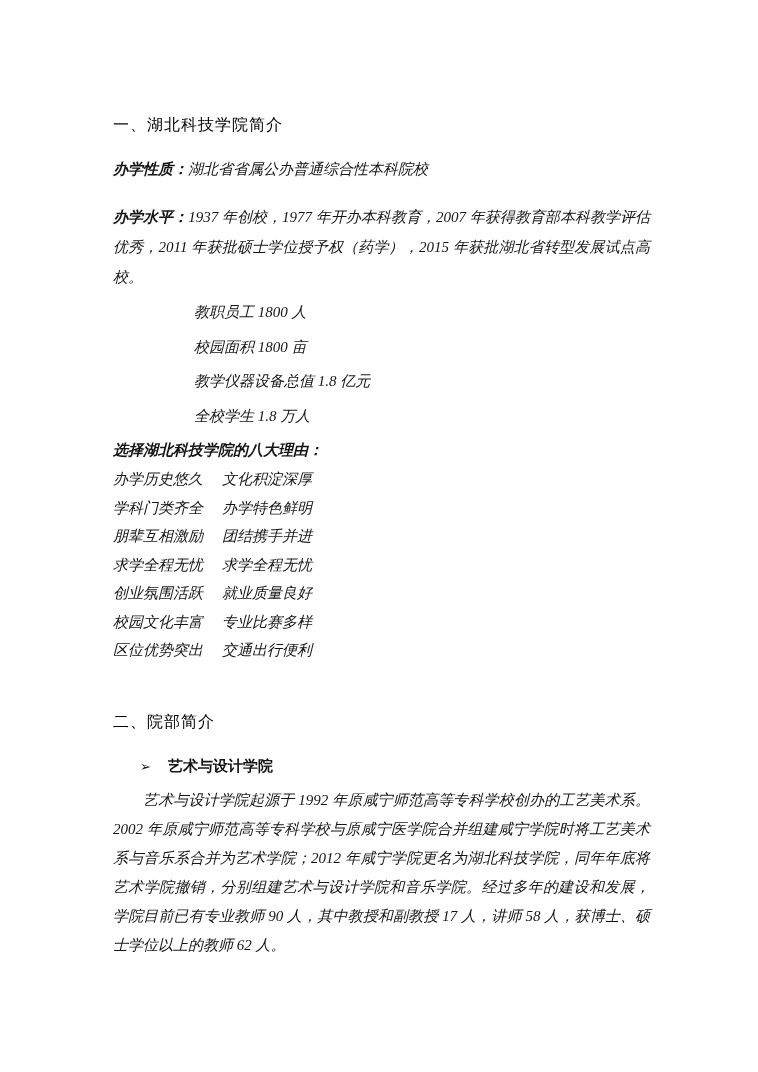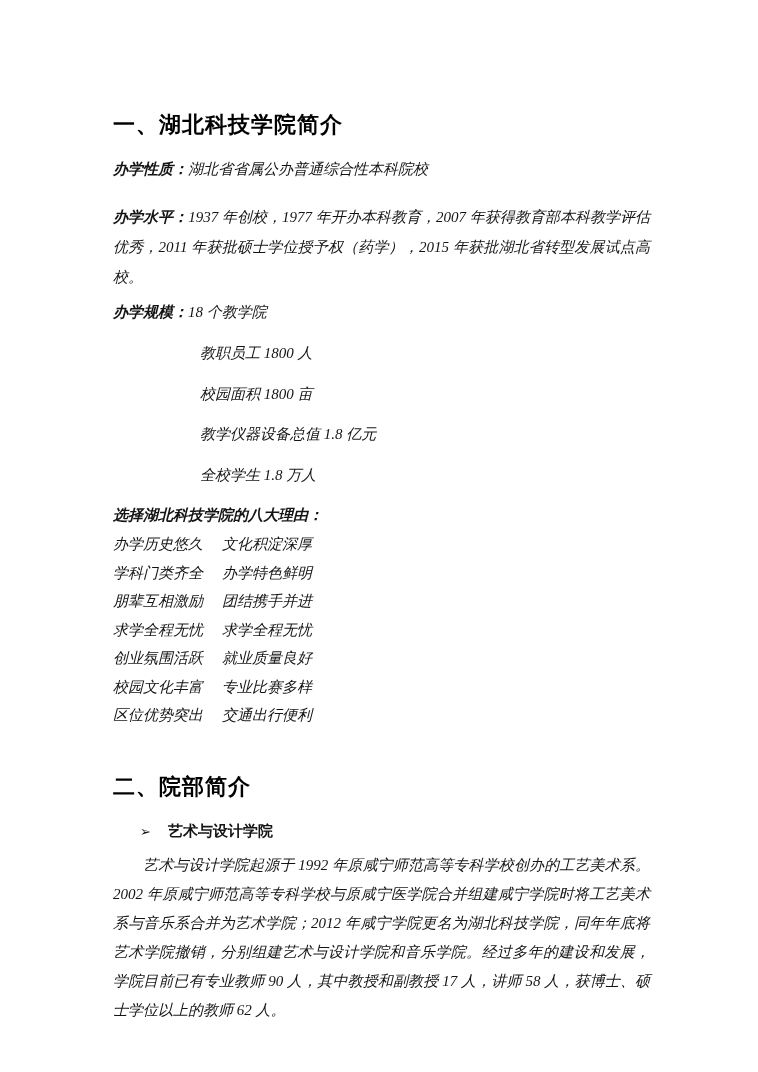--- a/index.html
+++ b/index.html
@@ -11,41 +11,41 @@
     background: #ffffff;
     box-sizing: border-box;
     padding: 112px 108px 40px 113px;
     color: #141414;
     font-family: "Liberation Serif", "DejaVu Serif", serif;
     font-size: 15px;
     overflow: hidden;
   }
   .section-heading {
     font-family: "Liberation Serif", "DejaVu Serif", serif;
-    font-size: 22px;
-    font-weight: bold;
+    font-size: 16px;
+    font-weight: normal;
     font-style: normal;
     letter-spacing: 1px;
     color: #000;
     margin: 0;
     line-height: 26px;
   }
   .kai { font-style: italic; }
   .bold-label { font-weight: bold; font-style: italic; }
   .line { margin: 0; line-height: 30px; }
   .nature-line { margin-top: 16px; }
   .level-para {
     margin: 18px 0 0 0;
     line-height: 30px;
     text-align: justify;
   }
   .scale-block { margin-top: 6px; }
   .scale-first { line-height: 29px; }
   .scale-item {
-    margin: 12px;
+    margin: 6px;
     line-height: 28.5px;
     padding-left: 75px;
   }
   .reasons-heading {
     margin: 3px 0 0 0;
     line-height: 29px;
     font-weight: bold;
     font-style: italic;
   }
   .reason-row {
@@ -85,21 +85,20 @@
 
 <div class="page">
 
   <h1 class="section-heading">一、湖北科技学院简介</h1>
 
   <p class="line kai nature-line"><span class="bold-label">办学性质：</span><span>湖北省省属公办普通综合性本科院校</span></p>
 
   <p class="level-para kai"><span class="bold-label">办学水平：</span><span>1937 年创校，1977 年开办本科教育，2007 年获得教育部本科教学评估优秀，2011 年获批硕士学位授予权（药学），2015 年获批湖北省转型发展试点高校。</span></p>
 
   <div class="scale-block">
-    <p class="line kai scale-first"><span class="bold-label">办学规模：</span><span>18 个教学院</span></p>
     <p class="scale-item kai">教职员工 1800 人</p>
     <p class="scale-item kai">校园面积 1800 亩</p>
     <p class="scale-item kai">教学仪器设备总值 1.8 亿元</p>
     <p class="scale-item kai">全校学生 1.8 万人</p>
   </div>
 
   <p class="reasons-heading">选择湖北科技学院的八大理由：</p>
 
   <div>
     <div class="reason-row kai">

